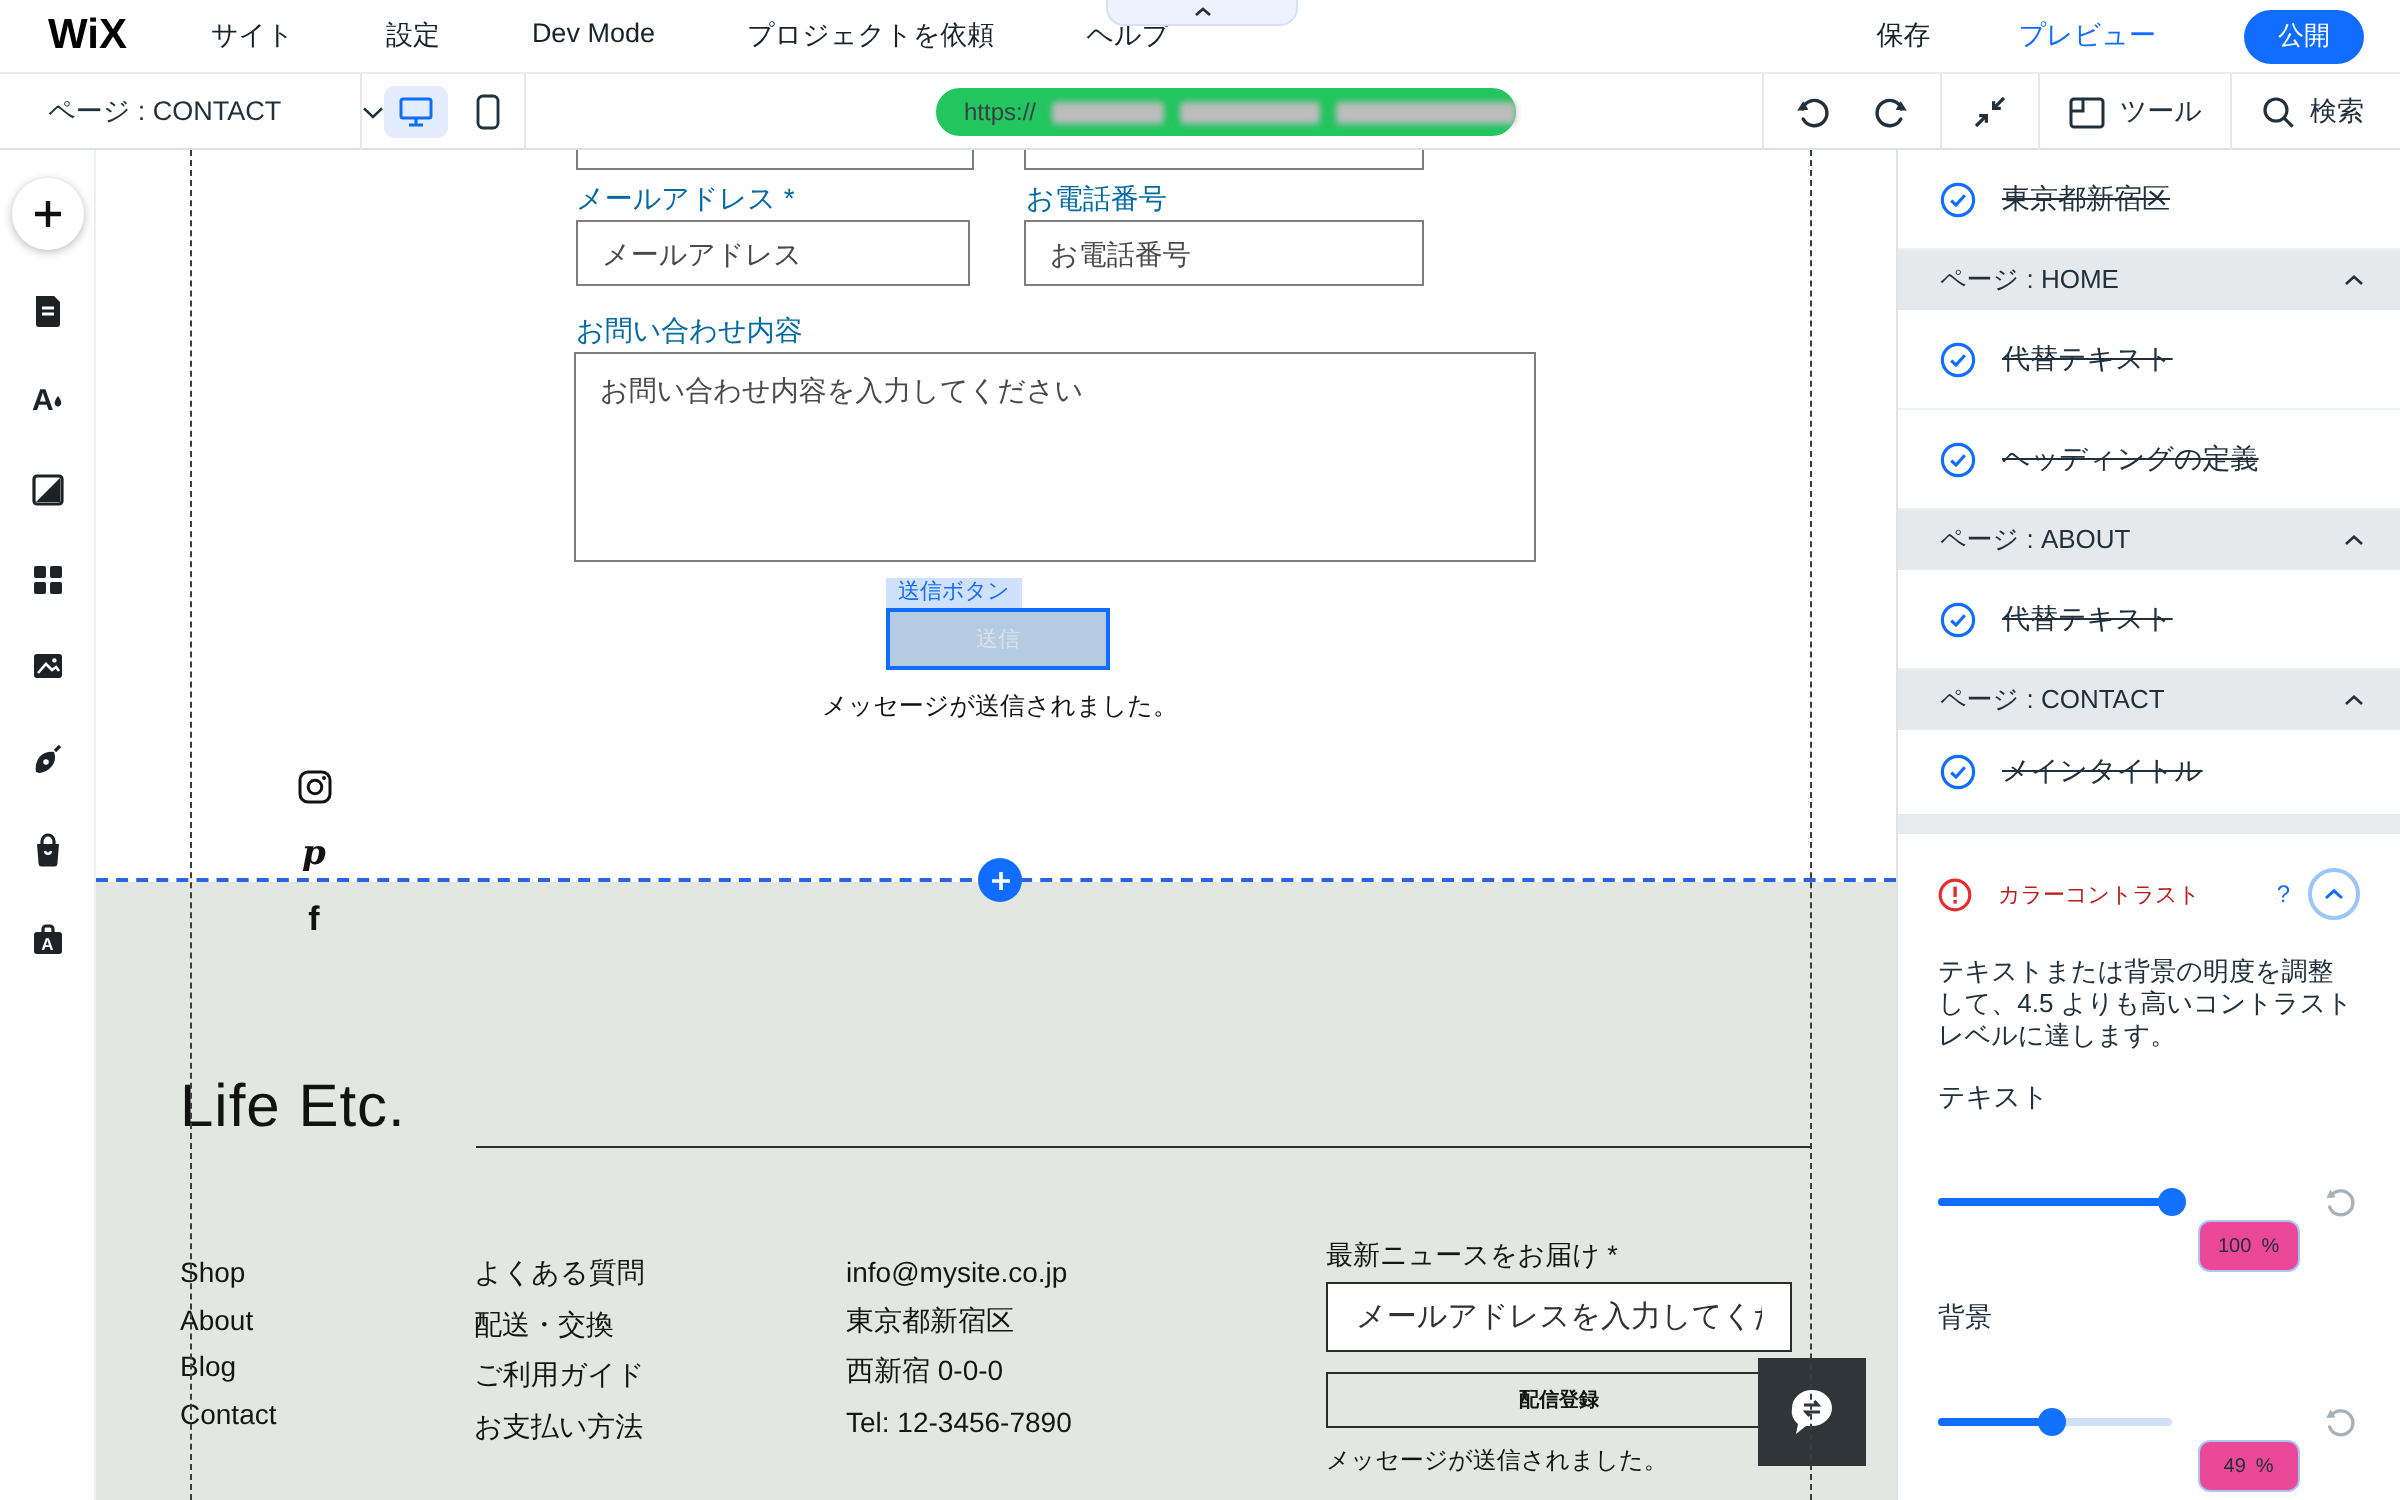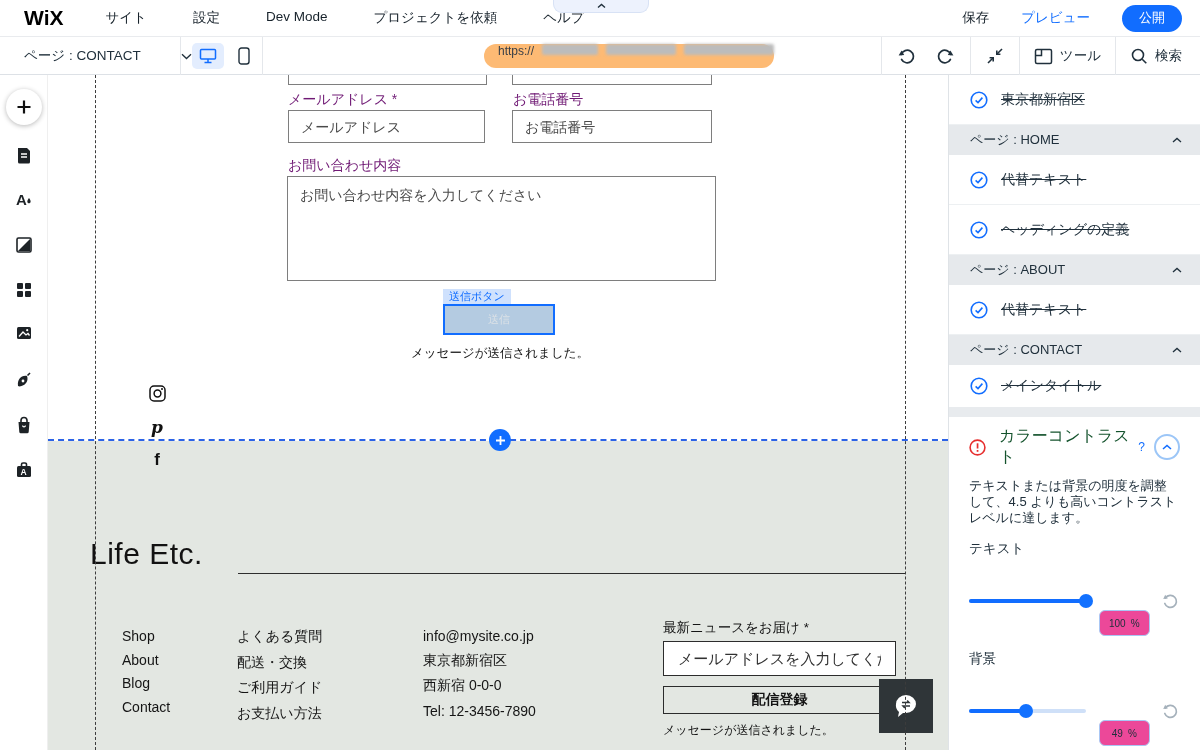--- a/index.html
+++ b/index.html
@@ -5,88 +5,88 @@
   * { margin:0; padding:0; box-sizing:border-box; }
   html,body { width:1200px; height:750px; }
   body { position:relative; font-family:"Liberation Sans", sans-serif; background:#fff; overflow:hidden; color:#1b2430; }
   svg { display:block; }
 
   
   .topbar { position:absolute; left:0; top:0; width:1200px; height:37px; background:#fff; border-bottom:1px solid #e9ebee; display:flex; align-items:center; z-index:40; }
   .wix-logo { font-size:21px; font-weight:800; letter-spacing:0; margin-left:24px; color:#000; }
   .top-menus { display:flex; gap:46px; margin-left:42px; }
   .menu-item { font-size:13.5px; color:#17222b; cursor:pointer; }
-  .top-right { margin-left:auto; display:flex; align-items:center; gap:32px; padding-right:18px; }
+  .top-right { margin-left:auto; display:flex; align-items:center; gap:44px; padding-right:18px; }
   .save-label { font-size:13.5px; color:#17222b; }
   .preview-label { font-size:13.5px; color:#116dff; }
   .publish-btn { background:#116dff; color:#fff; font-size:13px; height:27px; padding:0 17px; border-radius:14px; border:none; display:flex; align-items:center; cursor:pointer; }
 
   .collapse-tab { position:absolute; left:553px; top:0; width:96px; height:13px; background:#edf2fd; border:1px solid #d8e2f5; border-top:none; border-radius:0 0 9px 9px; z-index:50; display:flex; align-items:center; justify-content:center; cursor:pointer; }
 
   
   .toolbar { position:absolute; left:0; top:37px; width:1200px; height:38px; background:#fff; border-bottom:1px solid #dde1e6; z-index:40; }
   .page-selector { position:absolute; left:24px; top:0; height:38px; display:flex; align-items:center; gap:40px; cursor:pointer; }
   .page-selector-label { font-size:13.5px; color:#20303c; }
   .tb-divider { position:absolute; top:0; width:1px; height:38px; background:#e4e7eb; }
   .device-desktop { position:absolute; left:192px; top:6px; width:32px; height:26px; background:#e3edfe; border-radius:5px; display:flex; align-items:center; justify-content:center; cursor:pointer; }
   .device-mobile { position:absolute; left:232px; top:6px; width:24px; height:26px; display:flex; align-items:center; justify-content:center; cursor:pointer; }
-  .url-pill { position:absolute; left:484px; top:7px; width:290px; height:24px; background:#fdba74; border-radius:12px; display:flex; align-items:flex-start; padding-left:14px; gap:8px; }
+  .url-pill { position:absolute; left:468px; top:7px; width:290px; height:24px; background:#22c55e; border-radius:12px; display:flex; align-items:center; padding-left:14px; gap:8px; }
   .url-prefix { font-size:12px; color:#3a4047; }
   .url-blur { height:11px; background:#bcbcbc; border-radius:2px; filter:blur(1.5px); }
   .tb-right { position:absolute; right:0; top:0; height:38px; display:flex; align-items:flex-start; }
   .tb-right .sep { width:1px; height:38px; background:#e4e7eb; }
   .tb-btn { display:flex; align-items:center; gap:7px; padding:0 14px; height:38px; cursor:pointer; }
   .tb-btn-label { font-size:13.5px; color:#20303c; }
 
   
   .sidebar { position:absolute; left:0; top:75px; width:48px; height:675px; background:#fff; border-right:1px solid #efefef; z-index:35; }
   .side-icon { position:absolute; left:14px; width:20px; height:20px; cursor:pointer; }
   .add-circle { position:absolute; left:6px; top:14px; width:36px; height:36px; border-radius:50%; background:#fff; box-shadow:0 1px 5px rgba(0,0,0,.28); display:flex; align-items:center; justify-content:center; cursor:pointer; }
 
   
   .canvas { position:absolute; left:48px; top:75px; width:900px; height:675px; background:#fff; overflow:hidden; }
   .guide-v { position:absolute; top:0; bottom:0; width:0; border-left:1px dashed #3c3c3c; z-index:30; }
   .footer-bg { position:absolute; left:0; top:366px; width:900px; height:309px; background:#e3e7e2; }
   .section-line { position:absolute; left:0; top:364px; width:900px; height:0; border-top:2px dashed #2c63e6; z-index:25; }
   .add-section-btn { position:absolute; left:441px; top:354px; width:22px; height:22px; border-radius:50%; background:#116dff; color:#fff; display:flex; align-items:center; justify-content:center; z-index:26; cursor:pointer; }
 
   .cut-field { position:absolute; top:0; height:10px; background:#fff; border:1px solid #7e7e7e; border-top:none; }
-  .form-label { position:absolute; font-size:14px; color:#701a75; }
+  .form-label { position:absolute; font-size:14px; color:#0369a1; }
   .form-input { position:absolute; height:33px; background:#fff; border:1px solid #7e7e7e; padding:0 12px; font-size:14px; color:#333; }
   .form-input::placeholder, .form-textarea::placeholder { color:#4a4a4a; font-family:"DejaVu Serif", serif; opacity:1; }
   .form-textarea { position:absolute; background:#fff; border:1px solid #7e7e7e; padding:10px 12px; font-size:14px; resize:none; }
   .submit-tag { position:absolute; left:395px; top:214px; height:15px; padding:0 6px; background:#cfe1fd; color:#116dff; font-size:11px; line-height:15px; z-index:6; }
   .submit-btn { position:absolute; left:395px; top:229px; width:112px; height:31px; background:#b4cbe1; border:2px solid #116dff; color:#dbe1e6; font-size:11px; display:flex; align-items:center; justify-content:center; cursor:pointer; z-index:5; }
   .form-success { position:absolute; left:300px; top:270px; width:304px; text-align:center; font-size:12.5px; color:#141414; }
 
   .social { position:absolute; left:98px; width:22px; height:22px; display:flex; align-items:center; justify-content:center; cursor:pointer; }
   .social-letter { font-size:17px; font-weight:bold; color:#111; }
 
   .footer-logo { position:absolute; left:42px; top:462px; font-size:30px; letter-spacing:.5px; color:#121212; font-weight:500; }
   .footer-rule { position:absolute; left:190px; top:498px; width:667px; height:1px; background:#2e2e2e; }
   .f-col { position:absolute; display:flex; flex-direction:column; gap:7.5px; font-size:14px; color:#151515; }
   .f-col span { cursor:pointer; }
   .nl-label { position:absolute; left:615px; top:544px; font-size:13.5px; color:#151515; }
   .nl-input { position:absolute; left:615px; top:566px; width:233px; height:35px; background:#fff; border:1px solid #2c2c2c; padding:0 14px; font-size:15px; color:#222; }
   .nl-input::placeholder { color:#313131; opacity:1; font-family:"Liberation Sans", sans-serif; }
-  .nl-btn { position:absolute; left:615px; top:611px; width:233px; height:28px; background:transparent; border:1px solid #2c2c2c; font-size:14px; font-weight:bold; color:#141414; cursor:pointer; display:flex; align-items:center; justify-content:center; }
+  .nl-btn { position:absolute; left:615px; top:611px; width:233px; height:28px; background:transparent; border:1px solid #2c2c2c; font-size:10px; font-weight:bold; color:#141414; cursor:pointer; display:flex; align-items:center; justify-content:center; }
   .nl-success { position:absolute; left:615px; top:647px; font-size:12px; color:#141414; }
   .chat-widget { position:absolute; left:831px; top:604px; width:54px; height:54px; background:#2f3538; display:flex; align-items:center; justify-content:center; z-index:20; cursor:pointer; }
 
   
   .panel { position:absolute; left:948px; top:75px; width:252px; height:675px; background:#fff; border-left:1px solid #dfe3e7; z-index:35; }
   .panel-item { height:50px; display:flex; align-items:center; gap:13px; padding-left:21px; border-bottom:1px solid #edf0f2; cursor:pointer; }
   .panel-item.compact { height:42px; border-bottom:none; }
   .panel-item-label { font-size:14px; color:#20303c; text-decoration:line-through; }
   .panel-header { height:30px; background:#e6e9ec; display:flex; align-items:center; justify-content:space-between; padding:0 18px 0 21px; cursor:pointer; }
   .panel-header-label { font-size:13px; color:#20303c; }
   .panel-band { height:10px; background:#e8ebee; }
   .contrast { padding:0 20px; }
   .contrast-title-row { margin-top:12px; height:36px; display:flex; align-items:center; }
-  .contrast-title { font-size:16px; color:#14532d; margin-left:13px; flex:1; }
+  .contrast-title { font-size:11px; color:#b91c1c; margin-left:13px; flex:1; }
   .help-q { font-size:12px; color:#116dff; margin-right:9px; cursor:pointer; }
   .chev-circle { width:26px; height:26px; border-radius:50%; border:2px solid #9cc6f7; display:flex; align-items:center; justify-content:center; cursor:pointer; background:#fff; }
   .contrast-desc { margin-top:13px; font-size:13px; line-height:16px; color:#20303c; }
   .slider-label { margin-top:14px; font-size:13.5px; color:#20303c; }
   .slider-row { margin-top:8px; display:flex; align-items:center; }
   .slider-track { position:relative; width:118px; height:14px; cursor:pointer; }
   .slider-rail { position:absolute; left:0; top:5px; width:100%; height:4px; border-radius:2px; background:#cfe0f8; }
   .slider-fill { position:absolute; left:0; top:5px; height:4px; border-radius:2px; background:#116dff; }
   .slider-knob { position:absolute; right:-7px; top:-5px; width:14px; height:14px; border-radius:50%; background:#1271ff; }
   .value-box { margin-left:13px; width:52px; height:26px; border:1px solid #a9c7f4; border-radius:6px; display:flex; align-items:center; justify-content:center; gap:5px; font-size:10px; color:#20303c; background:#ec4899;margin-top:44px; }
@@ -257,21 +257,21 @@
 
   <div class="cut-field" style="left:240px; width:199px;"></div>
   <div class="cut-field" style="left:464px; width:200px;"></div>
 
   <div class="form-label" style="left:240px; top:16px;">メールアドレス *</div>
   <input class="form-input" style="left: 240px; top: 35px; width: 197px;" placeholder="メールアドレス">
   <div class="form-label" style="left:465px; top:16px;">お電話番号</div>
   <input class="form-input" style="left: 464px; top: 35px; width: 200px;" placeholder="お電話番号">
 
   <div class="form-label" style="left:240px; top:82px;">お問い合わせ内容</div>
-  <textarea class="form-textarea" style="left: 239px; top: 101px; width: 429px; height: 105px;" placeholder="お問い合わせ内容を入力してください"></textarea>
+  <textarea class="form-textarea" style="left: 239px; top: 101px; width: 481px; height: 105px;" placeholder="お問い合わせ内容を入力してください"></textarea>
 
   <div class="submit-tag">送信ボタン</div>
   <div class="submit-btn">送信</div>
   <div class="form-success">メッセージが送信されました。</div>
 
   <div class="social" style="top:307px;">
     <svg width="17" height="17" viewBox="0 0 17 17">
       <rect x="1" y="1" width="15" height="15" rx="4" fill="none" stroke="#111" stroke-width="1.5"></rect>
       <circle cx="8.5" cy="8.5" r="3.4" fill="none" stroke="#111" stroke-width="1.5"></circle>
       <circle cx="13" cy="4" r="1" fill="#111"></circle>
@@ -287,21 +287,21 @@
   <div class="section-line"></div>
   <div class="add-section-btn">
     <svg width="11" height="11" viewBox="0 0 11 11">
         <path d="M5.5 1 L5.5 10 M1 5.5 L10 5.5" stroke="#fff" stroke-width="1.8"></path>
       </svg>
   </div>
 
   <div class="footer-logo">Life Etc.</div>
   <div class="footer-rule"></div>
 
-  <div class="f-col" style="left:42px; top:553px;margin-left:32px;">
+  <div class="f-col" style="left:42px; top:553px;">
     <span>Shop</span>
     <span>About</span>
     <span>Blog</span>
     <span>Contact</span>
   </div>
   <div class="f-col" style="left:189px; top:553px;">
     <span>よくある質問</span>
     <span>配送・交換</span>
     <span>ご利用ガイド</span>
     <span>お支払い方法</span>

